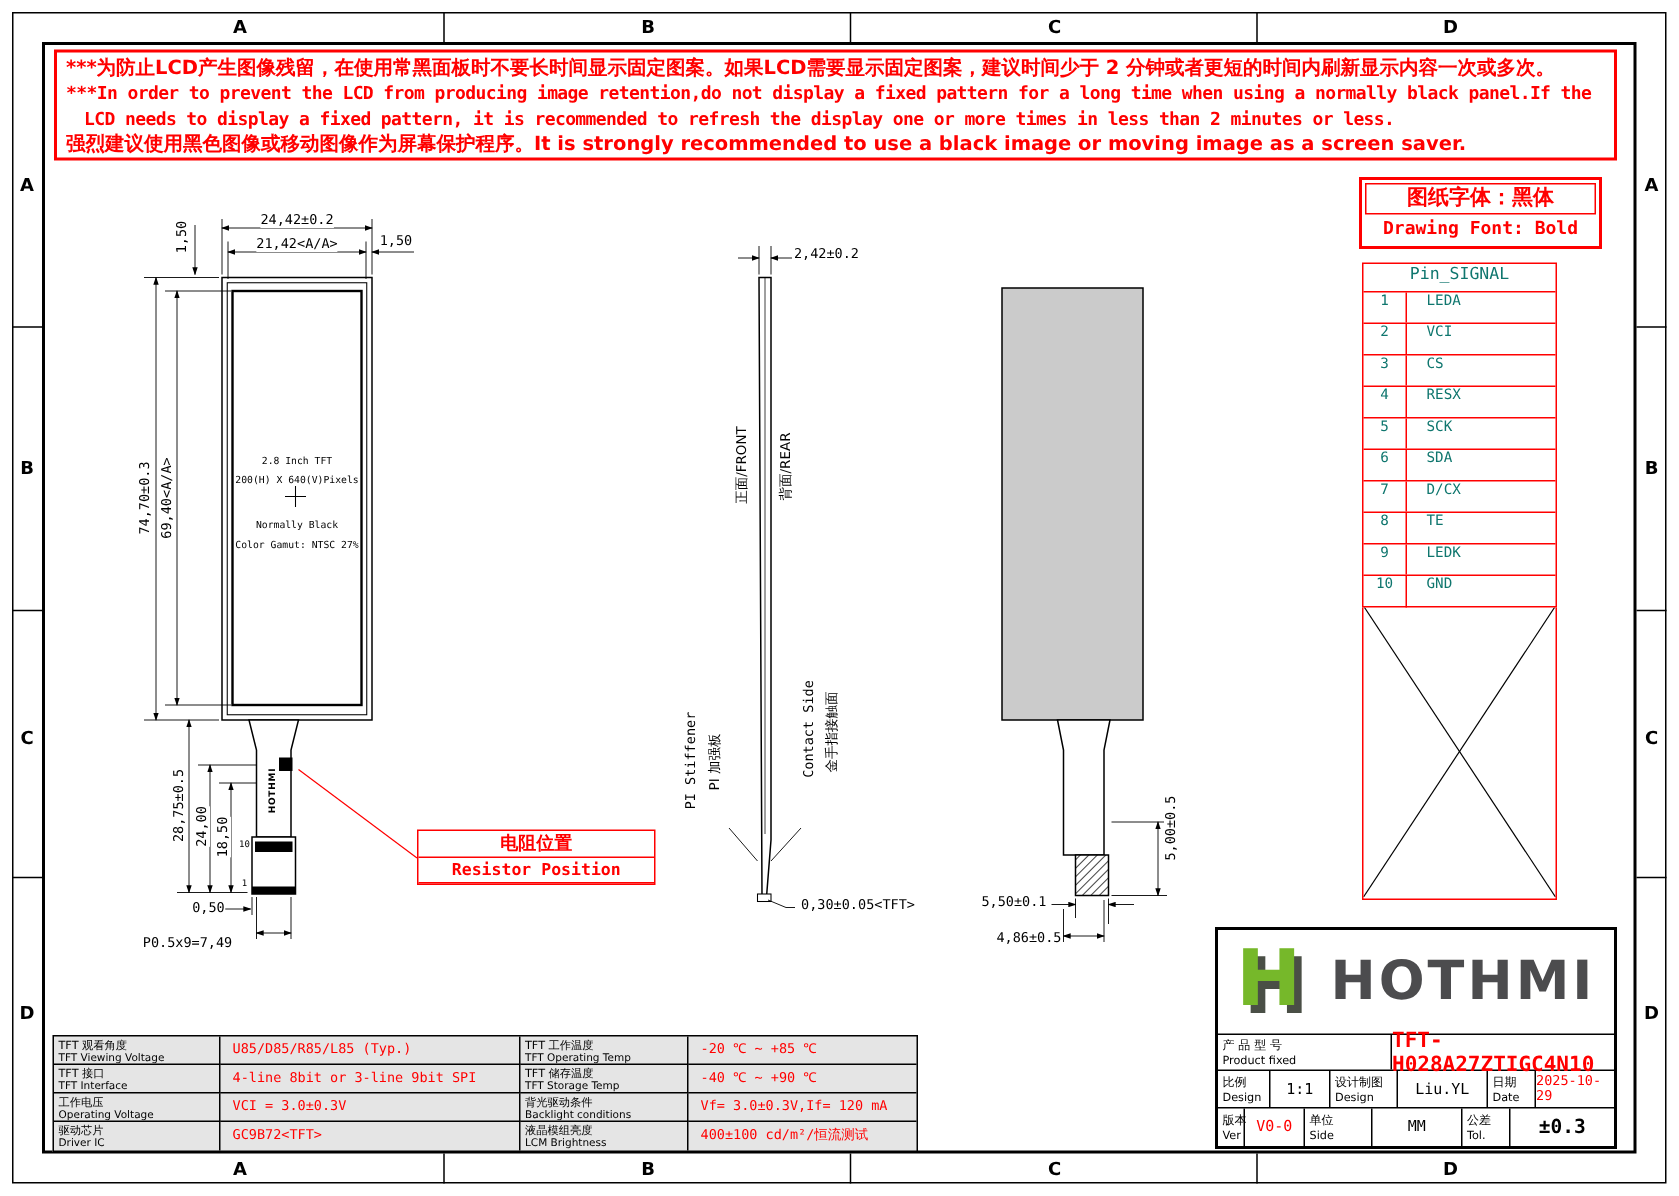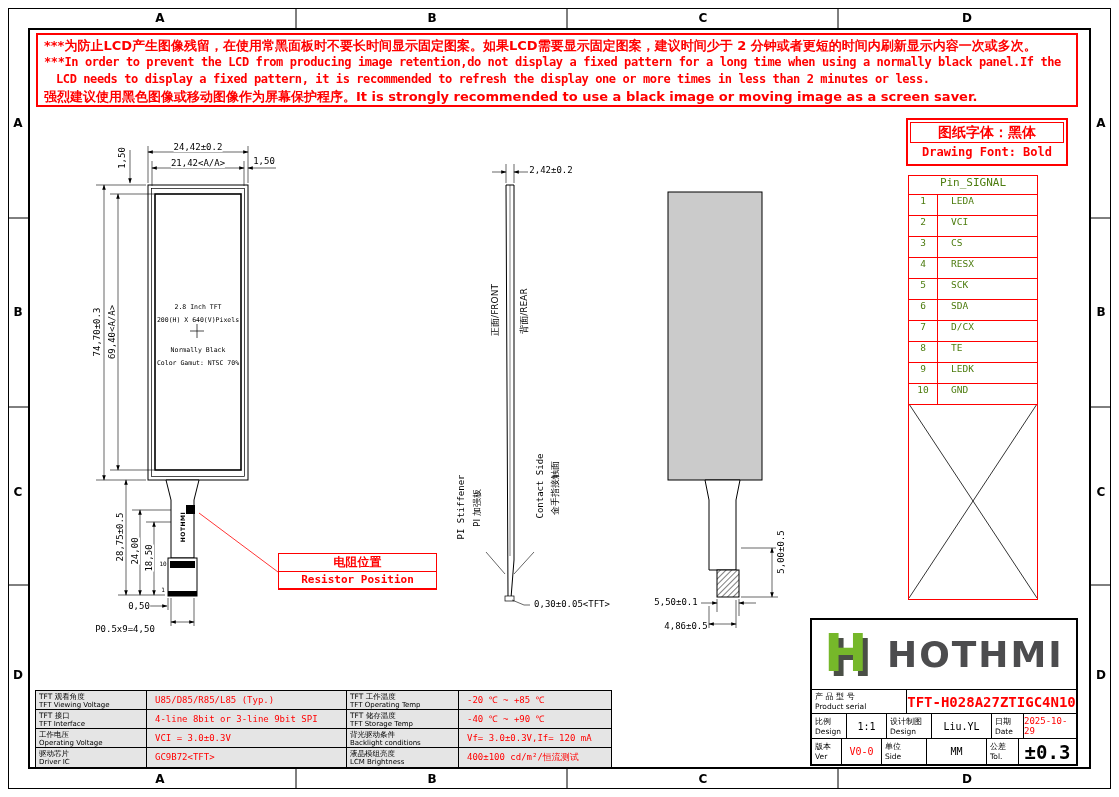--- a/index.html
+++ b/index.html
@@ -17,21 +17,21 @@
   
   .warning-box{position:absolute;left:36px;top:33px;width:1042px;height:74px;border:2px solid #f00;box-sizing:border-box;color:#f00;padding:2px 6px;z-index:3}
   .w-zh{font:bold 13px "DejaVu Sans",sans-serif;line-height:17px;white-space:nowrap}
   .w-en{font:600 12px "DejaVu Sans Mono",monospace;letter-spacing:-.4px;line-height:17px;white-space:nowrap}
   .w-ind{padding-left:12px}
   
   .font-note{position:absolute;left:906px;top:118px;width:162px;height:48px;border:2px solid #f00;box-sizing:border-box;color:#f00;z-index:3;background:#fff}
   .fn-zh{margin:2px 2px 0 2px;border:1px solid #f00;font:bold 14px "DejaVu Sans",sans-serif;text-align:center;line-height:19px}
   .fn-en{font:bold 12px "DejaVu Sans Mono",monospace;text-align:center;line-height:19px}
   
-  .pin-table{position:absolute;left:908px;top:175px;width:130px;height:230px;border:1px solid #f00;box-sizing:border-box;color:#4d7c0f;z-index:3;background:#fff}
+  .pin-table{position:absolute;left:908px;top:175px;width:130px;height:230px;border:1px solid #f00;box-sizing:border-box;color:#0f766e;z-index:3;background:#fff}
   .pin-title{height:18px;line-height:18px;text-align:center;font:11px "DejaVu Sans Mono",monospace;border-bottom:1px solid #f00}
   .pin-row{display:flex;height:21px;line-height:20px;border-bottom:1px solid #f00;font:9.5px "DejaVu Sans Mono",monospace;box-sizing:border-box}
   .pin-row:last-child{border-bottom:none}
   .pin-no{width:29px;text-align:center;border-right:1px solid #f00;box-sizing:border-box}
   .pin-sig{padding-left:13px}
   .pin-empty{position:absolute;left:908px;top:404px;width:130px;height:196px;border:1px solid #f00;border-top:none;box-sizing:border-box;z-index:2}
   
   .res-table{position:absolute;left:278px;top:553px;width:159px;border:1px solid #f00;box-sizing:border-box;color:#f00;background:#fff;z-index:3}
   .res-title-zh{font:bold 12px "DejaVu Sans",sans-serif;text-align:center;height:17px;line-height:17px;border-bottom:1px solid #f00}
   .res-title-en{font:bold 11px "DejaVu Sans Mono",monospace;text-align:center;height:16px;line-height:16px;border-bottom:1px solid #f00}
@@ -59,21 +59,21 @@
   .tb-row:last-child{border-bottom:none}
   .tb-model{height:24px}
   .tb-r3,.tb-r4{height:25px}
   .tb-label{border-right:1px solid #000;padding-left:3px;display:flex;flex-direction:column;justify-content:center;box-sizing:border-box}
   .tl-zh{font:8px "DejaVu Sans",sans-serif;line-height:10px;white-space:nowrap}
   .tl-en{font:7.5px "DejaVu Sans",sans-serif;line-height:9px;white-space:nowrap}
   .tb-v{display:flex;align-items:center;justify-content:center;font:10px "DejaVu Sans Mono",monospace;color:#000;border-right:1px solid #000;box-sizing:border-box}
   .tb-v.lastc{border-right:none}
   .tb-model-val{flex:1;display:flex;align-items:center;justify-content:center;font:bold 14px "DejaVu Sans Mono",monospace;color:#f00}
   .redtx{color:#f00}
-  .tol-big{font-size:19px;font-weight:bold}
+  .tol-big{font-size:13px;font-weight:bold}
   .datef{font-size:9px}
 </style>
 </head>
 <body>
 
 <div class="page">
 
   <div class="outer-border"></div>
   <div class="inner-border"></div>
 
@@ -226,25 +226,25 @@
   <span class="hlabel" style="left:198px;top:147px">24,42±0.2</span>
   <span class="hlabel" style="left:198px;top:163px">21,42&lt;A/A&gt;</span>
   <span class="hlabel" style="left:264px;top:161px">1,50</span>
   <span class="vlabel" style="left:122px;top:158px">1,50</span>
   <span class="vlabel" style="left:97px;top:332px">74,70±0.3</span>
   <span class="vlabel" style="left:112px;top:332px">69,40&lt;A/A&gt;</span>
   <span class="vlabel" style="left:120px;top:537px">28,75±0.5</span>
   <span class="vlabel" style="left:135px;top:551px">24,00</span>
   <span class="vlabel" style="left:149px;top:558px">18,50</span>
   <span class="hlabel" style="left:139px;top:606px">0,50</span>
-  <span class="hlabel" style="left:125px;top:629px">P0.5x9=4,50</span>
+  <span class="hlabel" style="left:125px;top:629px">P0.5x9=7,49</span>
   <span class="hlabel aat" style="left:198px;top:307px">2.8 Inch TFT</span>
   <span class="hlabel aat" style="left:198px;top:320px">200(H) X 640(V)Pixels</span>
   <span class="hlabel aat" style="left:198px;top:350px">Normally Black</span>
-  <span class="hlabel aat" style="left:198px;top:363px">Color Gamut: NTSC 70%</span>
+  <span class="hlabel aat" style="left:198px;top:363px">Color Gamut: NTSC 27%</span>
   <span class="vlabel brand-v" style="left:182px;top:527px">HOTHMI</span>
   <span class="hlabel tiny" style="left:163px;top:563px">10</span>
   <span class="hlabel tiny" style="left:163px;top:589px">1</span>
 
   <span class="hlabel" style="left:551px;top:170px">2,42±0.2</span>
   <span class="vlabel zhv" style="left:495px;top:310px">正面/FRONT</span>
   <span class="vlabel zhv" style="left:524px;top:311px">背面/REAR</span>
   <span class="vlabel" style="left:461px;top:507px">PI Stiffener</span>
   <span class="vlabel zhv" style="left:477px;top:508px">PI 加强板</span>
   <span class="vlabel" style="left:540px;top:486px">Contact Side</span>
@@ -305,23 +305,23 @@
 
   <div class="title-block">
     <div class="tb-logo">
       <div class="logo-icon">
           <span class="hb">H</span>
           <span class="hf">H</span>
         </div>
       <div class="logo-text">HOTHMI</div>
     </div>
     <div class="tb-row tb-model">
-      <div class="tb-label" style="width:95px">
+      <div class="tb-label" style="width:116px">
         <div class="tl-zh">产 品 型 号</div>
-        <div class="tl-en">Product serial</div>
+        <div class="tl-en">Product fixed</div>
       </div>
       <div class="tb-model-val">TFT-H028A27ZTIGC4N10</div>
     </div>
     <div class="tb-row tb-r3">
       <div class="tb-label" style="width:35px">
         <div class="tl-zh">比例</div>
         <div class="tl-en">Design</div>
       </div>
       <div class="tb-v" style="width:40px">1:1</div>
       <div class="tb-label" style="width:45px">
@@ -329,21 +329,21 @@
         <div class="tl-en">Design</div>
       </div>
       <div class="tb-v" style="width:60px">Liu.YL</div>
       <div class="tb-label" style="width:32px">
         <div class="tl-zh">日期</div>
         <div class="tl-en">Date</div>
       </div>
       <div class="tb-v lastc redtx datef" style="flex:1">2025-10-29</div>
     </div>
     <div class="tb-row tb-r4">
-      <div class="tb-label" style="width:30px">
+      <div class="tb-label" style="width:18px">
         <div class="tl-zh">版本</div>
         <div class="tl-en">Ver</div>
       </div>
       <div class="tb-v redtx" style="width:40px">V0-0</div>
       <div class="tb-label" style="width:45px">
         <div class="tl-zh">单位</div>
         <div class="tl-en">Side</div>
       </div>
       <div class="tb-v" style="width:60px">MM</div>
       <div class="tb-label" style="width:32px">

